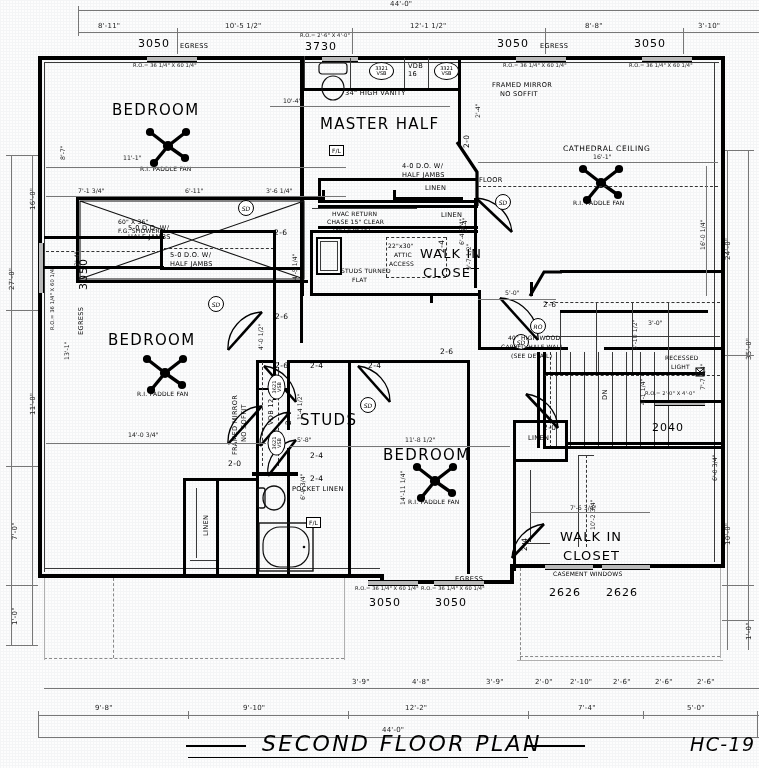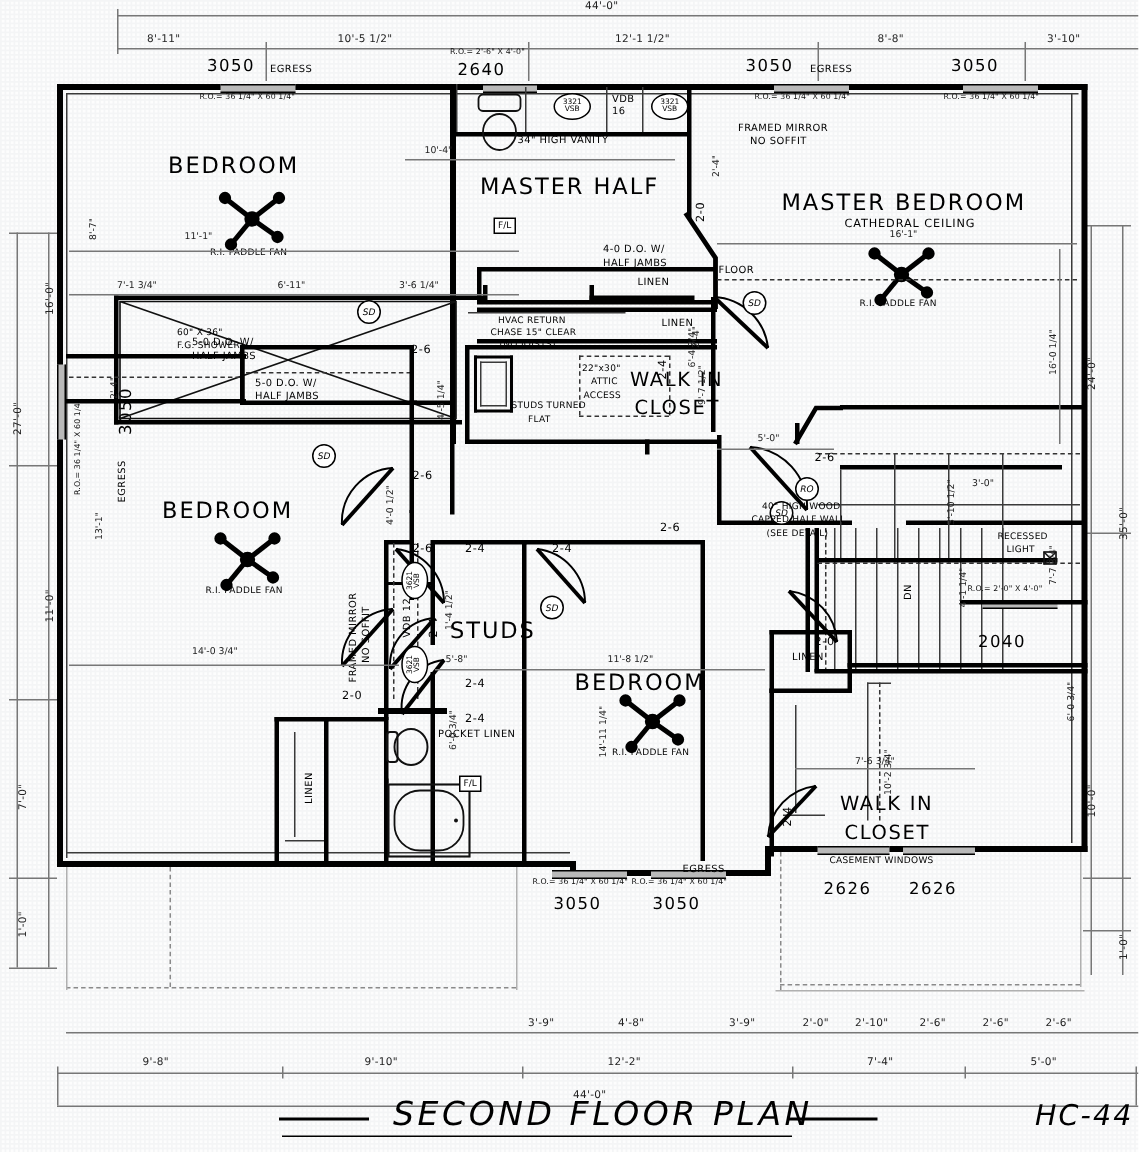--- a/index.html
+++ b/index.html
@@ -66,21 +66,21 @@
   <div class="t dim" style="left:698px;top:23px;">3'-10"</div>
 
   <div class="dimvert" style="left:78px;top:6px;height:30px;"></div>
   <div class="dimvert" style="left:177px;top:28px;height:26px;"></div>
   <div class="dimvert" style="left:352px;top:28px;height:26px;"></div>
   <div class="dimvert" style="left:545px;top:28px;height:26px;"></div>
   <div class="dimvert" style="left:683px;top:28px;height:26px;"></div>
 
   <div class="t win" style="left:138px;top:38px;">3050</div>
   <div class="t note" style="left:180px;top:43px;">EGRESS</div>
-  <div class="t win" style="left:305px;top:41px;">2640</div>
+  <div class="t win" style="left:305px;top:41px;">3730</div>
   <div class="t ro" style="left:300px;top:33px;">R.O.= 2'-6" X 4'-0"</div>
   <div class="t win" style="left:497px;top:38px;">3050</div>
   <div class="t note" style="left:540px;top:43px;">EGRESS</div>
   <div class="t win" style="left:634px;top:38px;">3050</div>
 
   <div class="dimvert" style="left:11px;top:155px;height:490px;"></div>
   <div class="t dim vert" style="left:9px;top:290px;transform:rotate(-90deg);">27'-0"</div>
   <div class="dimvert" style="left:32px;top:155px;height:490px;"></div>
   <div class="t dim vert" style="left:30px;top:210px;transform:rotate(-90deg);">16'-0"</div>
   <div class="t dim vert" style="left:30px;top:415px;transform:rotate(-90deg);">11'-0"</div>
@@ -329,21 +329,20 @@
   <svg class="abs" style="left:506px;top:520px;" width="42" height="42">
     <path d="M6,38 A36,36 0 0,1 38,4" stroke="#000" stroke-width="1.3" fill="none"></path>
     <path d="M6,38 L38,4" stroke="#000" stroke-width="2.6" fill="none"></path>
   </svg>
 
   <div class="wall" style="left:252px;top:472px;width:46px;height:4px;"></div>
 
   <div class="t room" style="left:112px;top:103px;">BEDROOM</div>
   <div class="t room" style="left:108px;top:333px;">BEDROOM</div>
   <div class="t room" style="left:320px;top:117px;">MASTER HALF</div>
-  <div class="t room" style="left:521px;top:128px;">MASTER BEDROOM</div>
   <div class="t sub" style="left:563px;top:145px;">CATHEDRAL CEILING</div>
   <div class="t room" style="left:300px;top:413px;">STUDS</div>
   <div class="t room" style="left:383px;top:448px;">BEDROOM</div>
   <div class="t room-sm" style="left:420px;top:247px;">WALK IN</div>
   <div class="t room-sm" style="left:423px;top:266px;">CLOSET</div>
   <div class="t room-sm" style="left:560px;top:530px;">WALK IN</div>
   <div class="t room-sm" style="left:563px;top:549px;">CLOSET</div>
 
   <div class="t note" style="left:425px;top:185px;">LINEN</div>
   <div class="t note" style="left:441px;top:212px;">LINEN</div>
@@ -615,15 +614,15 @@
   <div class="ext" style="left:344px;top:578px;width:1px;height:82px;background:#b0b0b0;"></div>
   <div class="lite-dash-v" style="left:520px;top:568px;height:92px;"></div>
   <div class="lite-dash-h" style="left:520px;top:656px;width:200px;"></div>
   <div class="ext" style="left:720px;top:568px;width:1px;height:90px;background:#b0b0b0;"></div>
   <div class="ext" style="left:517px;top:660px;width:206px;height:1px;background:#b0b0b0;"></div>
 
   <div class="abs" style="left:188px;top:757px;width:340px;height:1px;background:#000;"></div>
   <div class="abs" style="left:186px;top:745px;width:60px;height:2px;background:#000;"></div>
   <div class="abs" style="left:525px;top:745px;width:60px;height:2px;background:#000;"></div>
   <div class="t title" style="left:262px;top:733px;">SECOND FLOOR PLAN</div>
-  <div class="t code" style="left:690px;top:735px;">HC-44</div>
+  <div class="t code" style="left:690px;top:735px;">HC-19</div>
 
 </div>
 
 </body></html>

